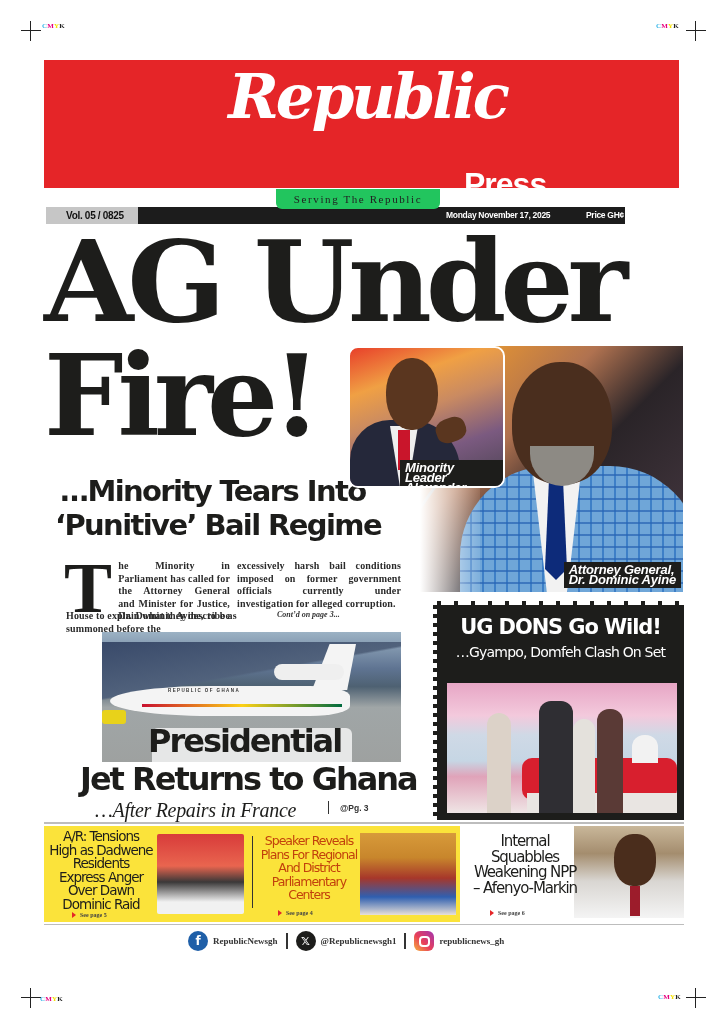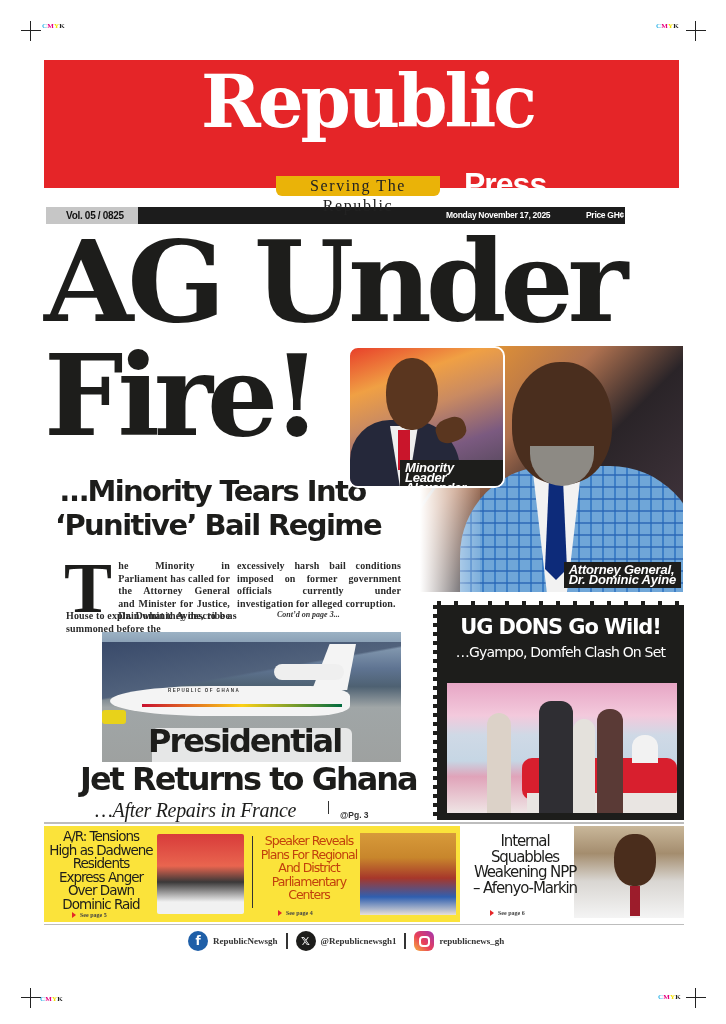--- a/index.html
+++ b/index.html
@@ -9,23 +9,23 @@
 
   
   .crop{position:absolute;width:20px;height:20px;}
   .crop:before{content:"";position:absolute;left:0;top:9px;width:20px;height:1px;background:#222;}
   .crop:after{content:"";position:absolute;left:9px;top:0;width:1px;height:20px;background:#222;}
   .cmyk{position:absolute;font-family:"Liberation Serif",serif;font-size:7px;font-weight:bold;letter-spacing:0.2px;}
   .cmyk .c{color:#35b6e8;} .cmyk .m{color:#e6007e;} .cmyk .y{color:#f5e100;} .cmyk .k{color:#222;}
 
   
   .masthead{left:44px;top:60px;width:635px;height:128px;background:#e52528;}
-  .mast-title{position:absolute;left:12px;right:0;top:6px;text-align:center;font-family:"DejaVu Serif",serif;font-weight:bold;color:#fff;font-size:72px;letter-spacing:-3px;line-height:1;}
+  .mast-title{position:absolute;left:12px;right:0;top:6px;text-align:center;font-family:"DejaVu Serif",serif;font-weight:bold;color:#fff;font-size:61px;letter-spacing:-3px;line-height:1;font-style:italic;}
   .mast-sub{position:absolute;left:420px;top:108px;font-family:"Liberation Sans",sans-serif;font-weight:bold;color:#fff;font-size:32px;letter-spacing:-1px;line-height:1;}
-  .tagline{left:276px;top:176px;width:164px;height:20px;background:#eab308;text-align:center;font-family:"Liberation Serif",serif;font-size:16px;letter-spacing:1.6px;color:#222;line-height:20px;border-radius:0 0 6px 6px;z-index:2;}
+  .tagline{left:276px;top:189px;width:164px;height:20px;background:#22c55e;text-align:center;font-family:"Liberation Serif",serif;font-size:11px;letter-spacing:1.6px;color:#222;line-height:20px;border-radius:0 0 6px 6px;z-index:2;}
   .infobar{left:46px;top:207px;width:579px;height:17px;background:#1c1c1c;}
   .vol{position:absolute;left:0;top:0;width:92px;height:17px;background:#c6c6c6;color:#111;font-size:10px;font-weight:bold;line-height:17px;padding-left:20px;letter-spacing:-0.3px;}
   .date{position:absolute;left:400px;top:0;color:#fff;font-size:8.5px;font-weight:bold;line-height:17px;letter-spacing:-0.3px;}
   .price{position:absolute;left:540px;top:0;color:#fff;font-size:8.5px;font-weight:bold;line-height:17px;letter-spacing:-0.3px;}
 
   
   .hl1{left:44px;top:226px;font-family:"DejaVu Serif",serif;font-weight:bold;font-size:112px;line-height:1;letter-spacing:-6px;color:#1d1d1b;transform:scaleX(1.03);transform-origin:left top;}
   .hl2{left:44px;top:340px;font-family:"DejaVu Serif",serif;font-weight:bold;font-size:112px;line-height:1;letter-spacing:-6px;color:#1d1d1b;}
   .sub1{left:60px;top:476px;font-family:"DejaVu Sans",sans-serif;font-weight:bold;font-size:29px;letter-spacing:-1.6px;line-height:1.1;color:#1d1d1b;}
   .sub2{left:55px;top:510px;font-family:"DejaVu Sans",sans-serif;font-weight:bold;font-size:29px;letter-spacing:-1.6px;line-height:1.1;color:#1d1d1b;}
@@ -68,21 +68,21 @@
   .jet-body{position:absolute;left:8px;top:54px;width:240px;height:30px;background:#f4f4f4;border-radius:50% 20% 20% 50%/60% 40% 40% 60%;}
   .jet-stripe{position:absolute;left:40px;top:72px;width:200px;height:3px;background:linear-gradient(90deg,#c8102e 0,#fcd116 50%,#006b3f 100%);}
   .jet-tail{position:absolute;left:210px;top:12px;width:44px;height:46px;background:#f4f4f4;clip-path:polygon(40% 0,100% 0,80% 100%,0 100%);}
   .jet-engine{position:absolute;left:172px;top:32px;width:70px;height:16px;background:#efefef;border-radius:8px;}
   .jet-text{position:absolute;left:66px;top:56px;font-size:4.5px;letter-spacing:1.4px;color:#333;font-weight:bold;}
   .jet-van{position:absolute;left:0;top:78px;width:24px;height:14px;background:#e8d21a;border-radius:3px;}
   .jet-hl-box{position:absolute;left:50px;top:96px;width:200px;height:40px;background:rgba(240,240,240,.88);border-radius:6px 6px 0 0;}
   .jet-h1{left:148px;top:725px;font-family:"DejaVu Sans",sans-serif;font-weight:bold;font-size:32px;letter-spacing:-2px;color:#1d1d1b;line-height:1;}
   .jet-h2{left:80px;top:763px;font-family:"DejaVu Sans",sans-serif;font-weight:bold;font-size:32px;letter-spacing:-2px;color:#1d1d1b;line-height:1;}
   .jet-sub{left:95px;top:799px;font-family:"Liberation Serif",serif;font-style:italic;font-size:20px;color:#1d1d1b;letter-spacing:-0.3px;}
-  .jet-pg{left:340px;top:803px;font-size:8.5px;font-weight:bold;color:#333;margin-top:7px;}
+  .jet-pg{left:340px;top:803px;font-size:8.5px;font-weight:bold;color:#333;}
   .jet-pipe{left:328px;top:801px;width:1px;height:13px;background:#333;}
 
   
   .ug-box{left:437px;top:605px;width:247px;height:215px;background:#1d1d1b;}
   .ug-perf{position:absolute;left:-4px;top:0;width:4px;height:100%;background:repeating-linear-gradient(180deg,#1d1d1b 0 4px,transparent 4px 9px);}
   .ug-perf-top{position:absolute;left:0;top:-4px;height:4px;width:100%;background:repeating-linear-gradient(90deg,#1d1d1b 0 4px,transparent 4px 17px);}
   .ug-title{position:absolute;left:0;right:0;top:12px;text-align:center;color:#fff;font-family:"DejaVu Sans",sans-serif;font-weight:bold;font-size:21px;letter-spacing:-1.1px;line-height:1;}
   .ug-sub{position:absolute;left:0;right:0;top:40px;text-align:center;color:#fff;font-family:"DejaVu Sans",sans-serif;font-size:14px;letter-spacing:-0.8px;line-height:1;}
   .ug-photo{position:absolute;left:10px;top:78px;width:230px;height:130px;overflow:hidden;
     background:linear-gradient(180deg,#e7a6c5 0,#f3c9dc 25%,#cfd9e6 40%,#c6d6e4 60%,#e0a3b9 72%,#efe5e5 100%);}

